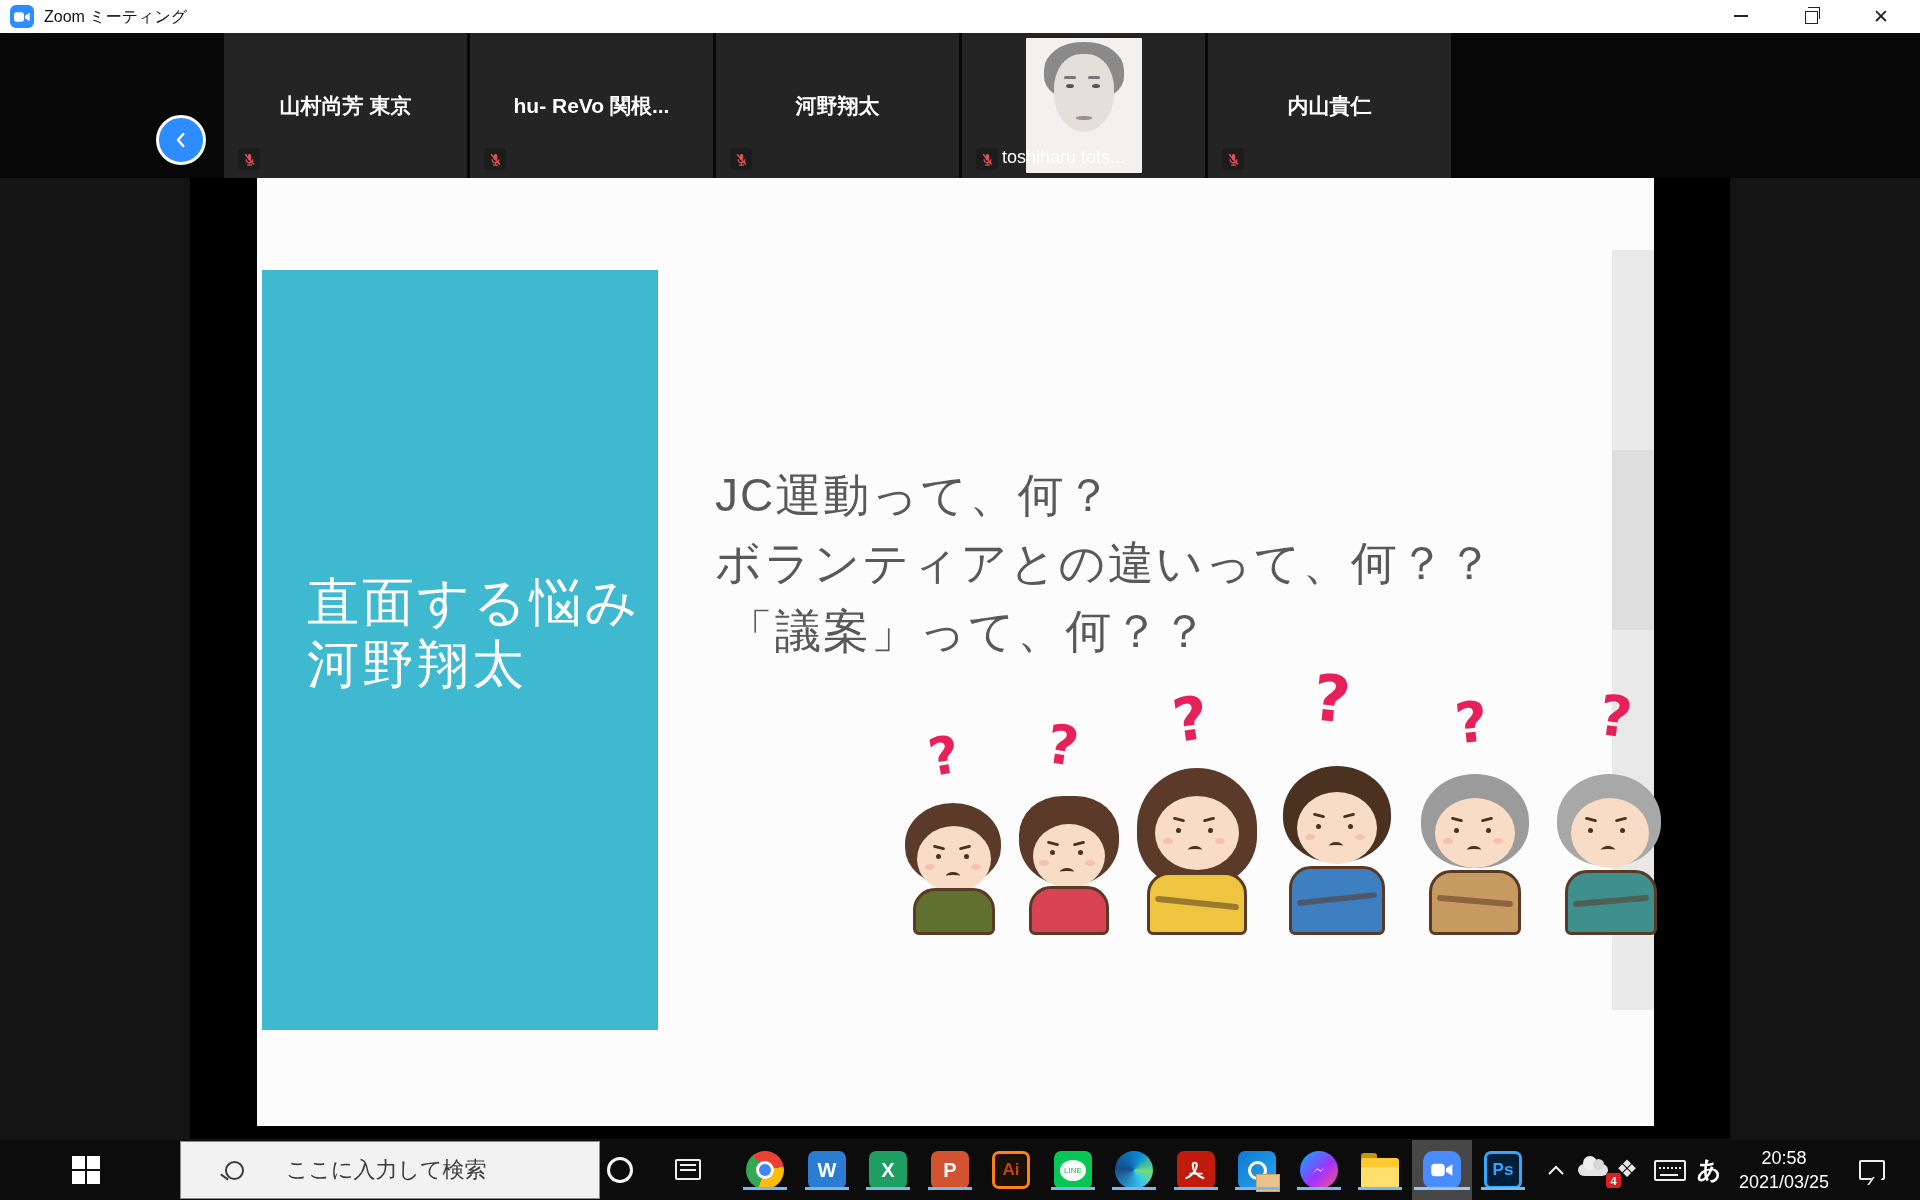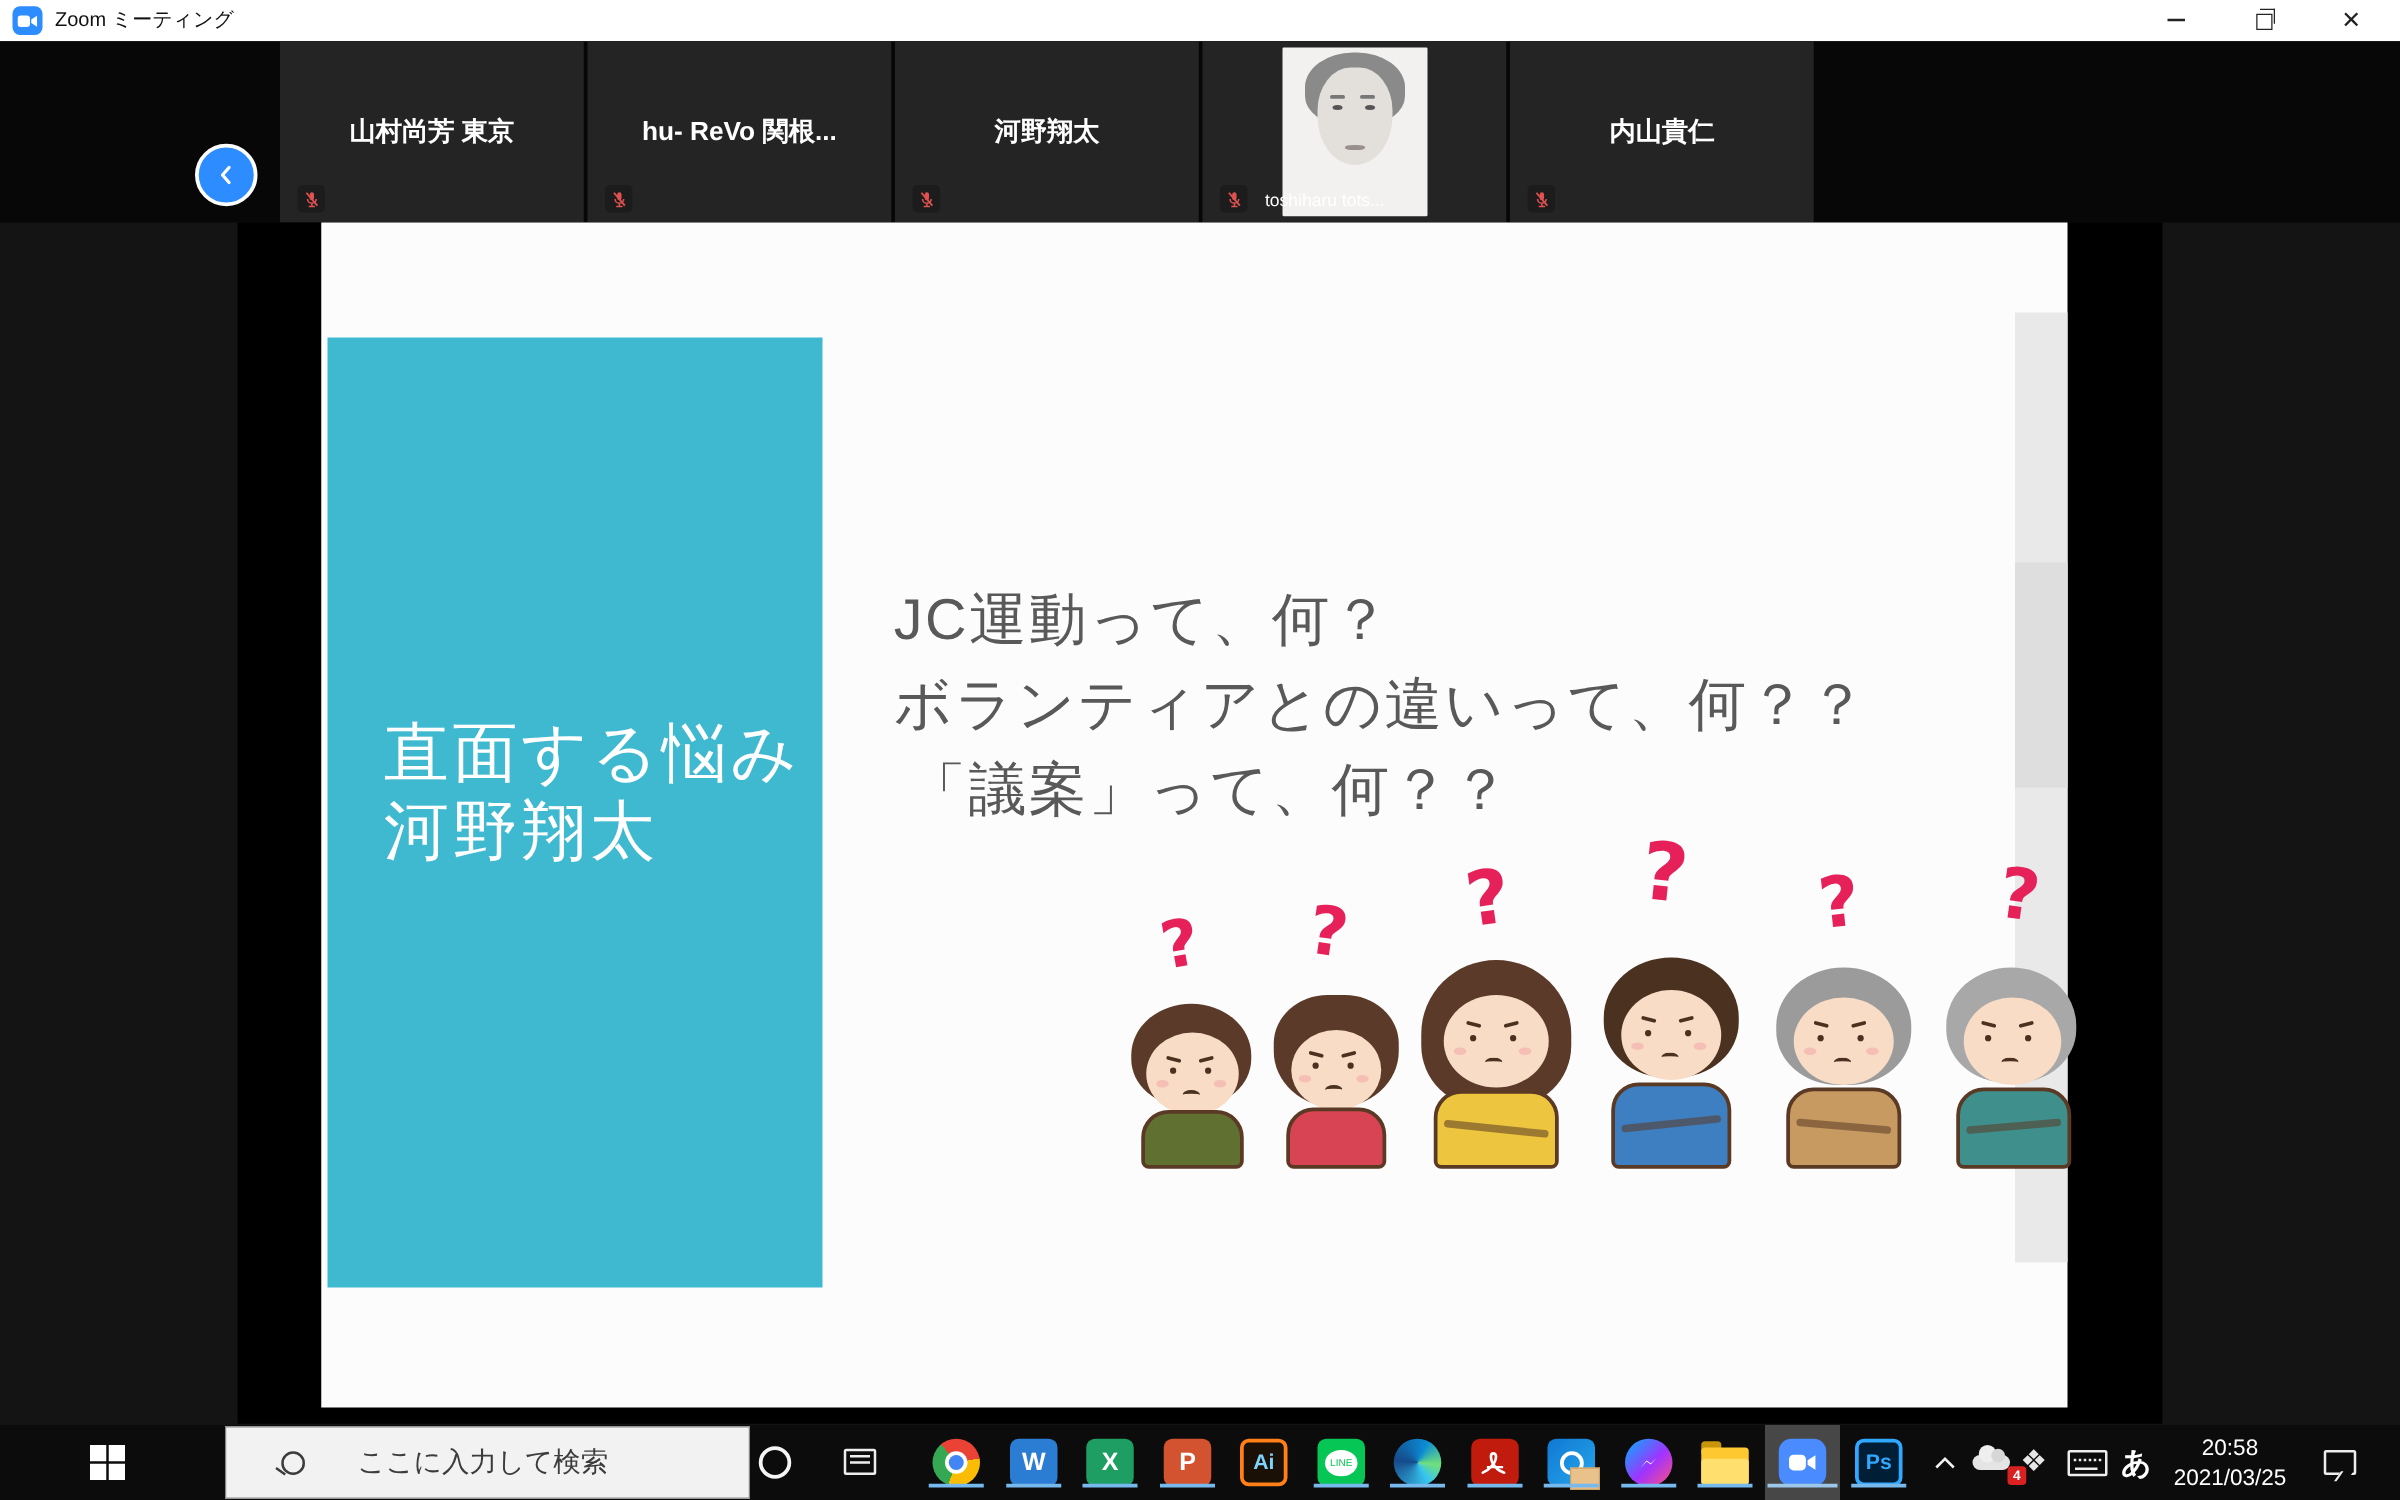--- a/index.html
+++ b/index.html
@@ -19,21 +19,21 @@
   .glyph-max:before{content:"";position:absolute;left:2px;top:-5px;width:11px;height:11px;border:1.5px solid #222;border-bottom:none;border-left:none;}
   .glyph-close{font-size:19px;color:#222;line-height:1;}
 
   
   #strip{left:0;top:33px;width:1920px;height:145px;background:#070707;}
   .tile{top:0;height:145px;width:243px;background:#242424;overflow:hidden;}
   .tile-name{width:100%;text-align:center;line-height:145px;color:#fff;font-size:21px;font-weight:700;
     white-space:nowrap;}
   .mic-badge{left:14px;bottom:8px;width:22px;height:22px;background:#1c1c1c;border-radius:4px;
     display:flex;align-items:center;justify-content:center;}
-  .photo-label{left:40px;bottom:10px;color:#fff;font-size:14px;white-space:nowrap;margin-left:10px;}
+  .photo-label{left:40px;bottom:10px;color:#fff;font-size:18px;white-space:nowrap;}
   #photo{left:64px;top:5px;width:116px;height:135px;background:#f2f1ef;border-radius:1px;overflow:hidden;}
   .p-hair{position:absolute;left:18px;top:4px;width:80px;height:58px;background:#8a8a8a;border-radius:48% 48% 40% 40%;}
   .p-face{position:absolute;left:28px;top:16px;width:60px;height:78px;background:#e3e0dc;border-radius:46% 46% 52% 52%;}
   .p-eye{position:absolute;left:40px;top:46px;width:8px;height:4px;background:#555;border-radius:50%;box-shadow:26px 0 0 #555;}
   .p-brow{position:absolute;left:38px;top:38px;width:12px;height:3px;background:#777;border-radius:2px;box-shadow:24px 0 0 #777;}
   .p-mouth{position:absolute;left:50px;top:78px;width:16px;height:4px;background:#9a918c;border-radius:40%;}
   #back-btn{left:156px;top:82px;width:50px;height:50px;border-radius:50%;background:#2d8cff;
     border:3px solid #fff;box-sizing:border-box;display:flex;align-items:center;justify-content:center;}
 
   
@@ -347,21 +347,21 @@
     </div>
     <div class="abs app trayflex" style="left:868px">
       <div class="sq" style="background:#1e9e62">X</div>
       <div class="underline" style="left:-2px"></div>
     </div>
     <div class="abs app trayflex" style="left:930px">
       <div class="sq" style="background:#d35230">P</div>
       <div class="underline" style="left:-2px"></div>
     </div>
     <div class="abs app trayflex" style="left:991px">
-      <div class="sq" style="background:#1a1005;border:3px solid #ff7f18;color:#7dd3fc;font-size:17px">Ai</div>
+      <div class="sq" style="background:#1a1005;border:3px solid #ff7f18;color:#c2410c;font-size:17px">Ai</div>
     </div>
     <div class="abs app trayflex" style="left:1053px">
       <div class="sq" style="background:#06c755;font-size:8px">
         <span style="background:#fff;color:#06c755;border-radius:50%;padding:6px 4px;font-weight:400">LINE</span>
       </div>
       <div class="underline" style="left:-2px"></div>
     </div>
     <div class="abs app trayflex" style="left:1114px">
       <div class="edge"></div>
       <div class="underline" style="left:-2px"></div>

